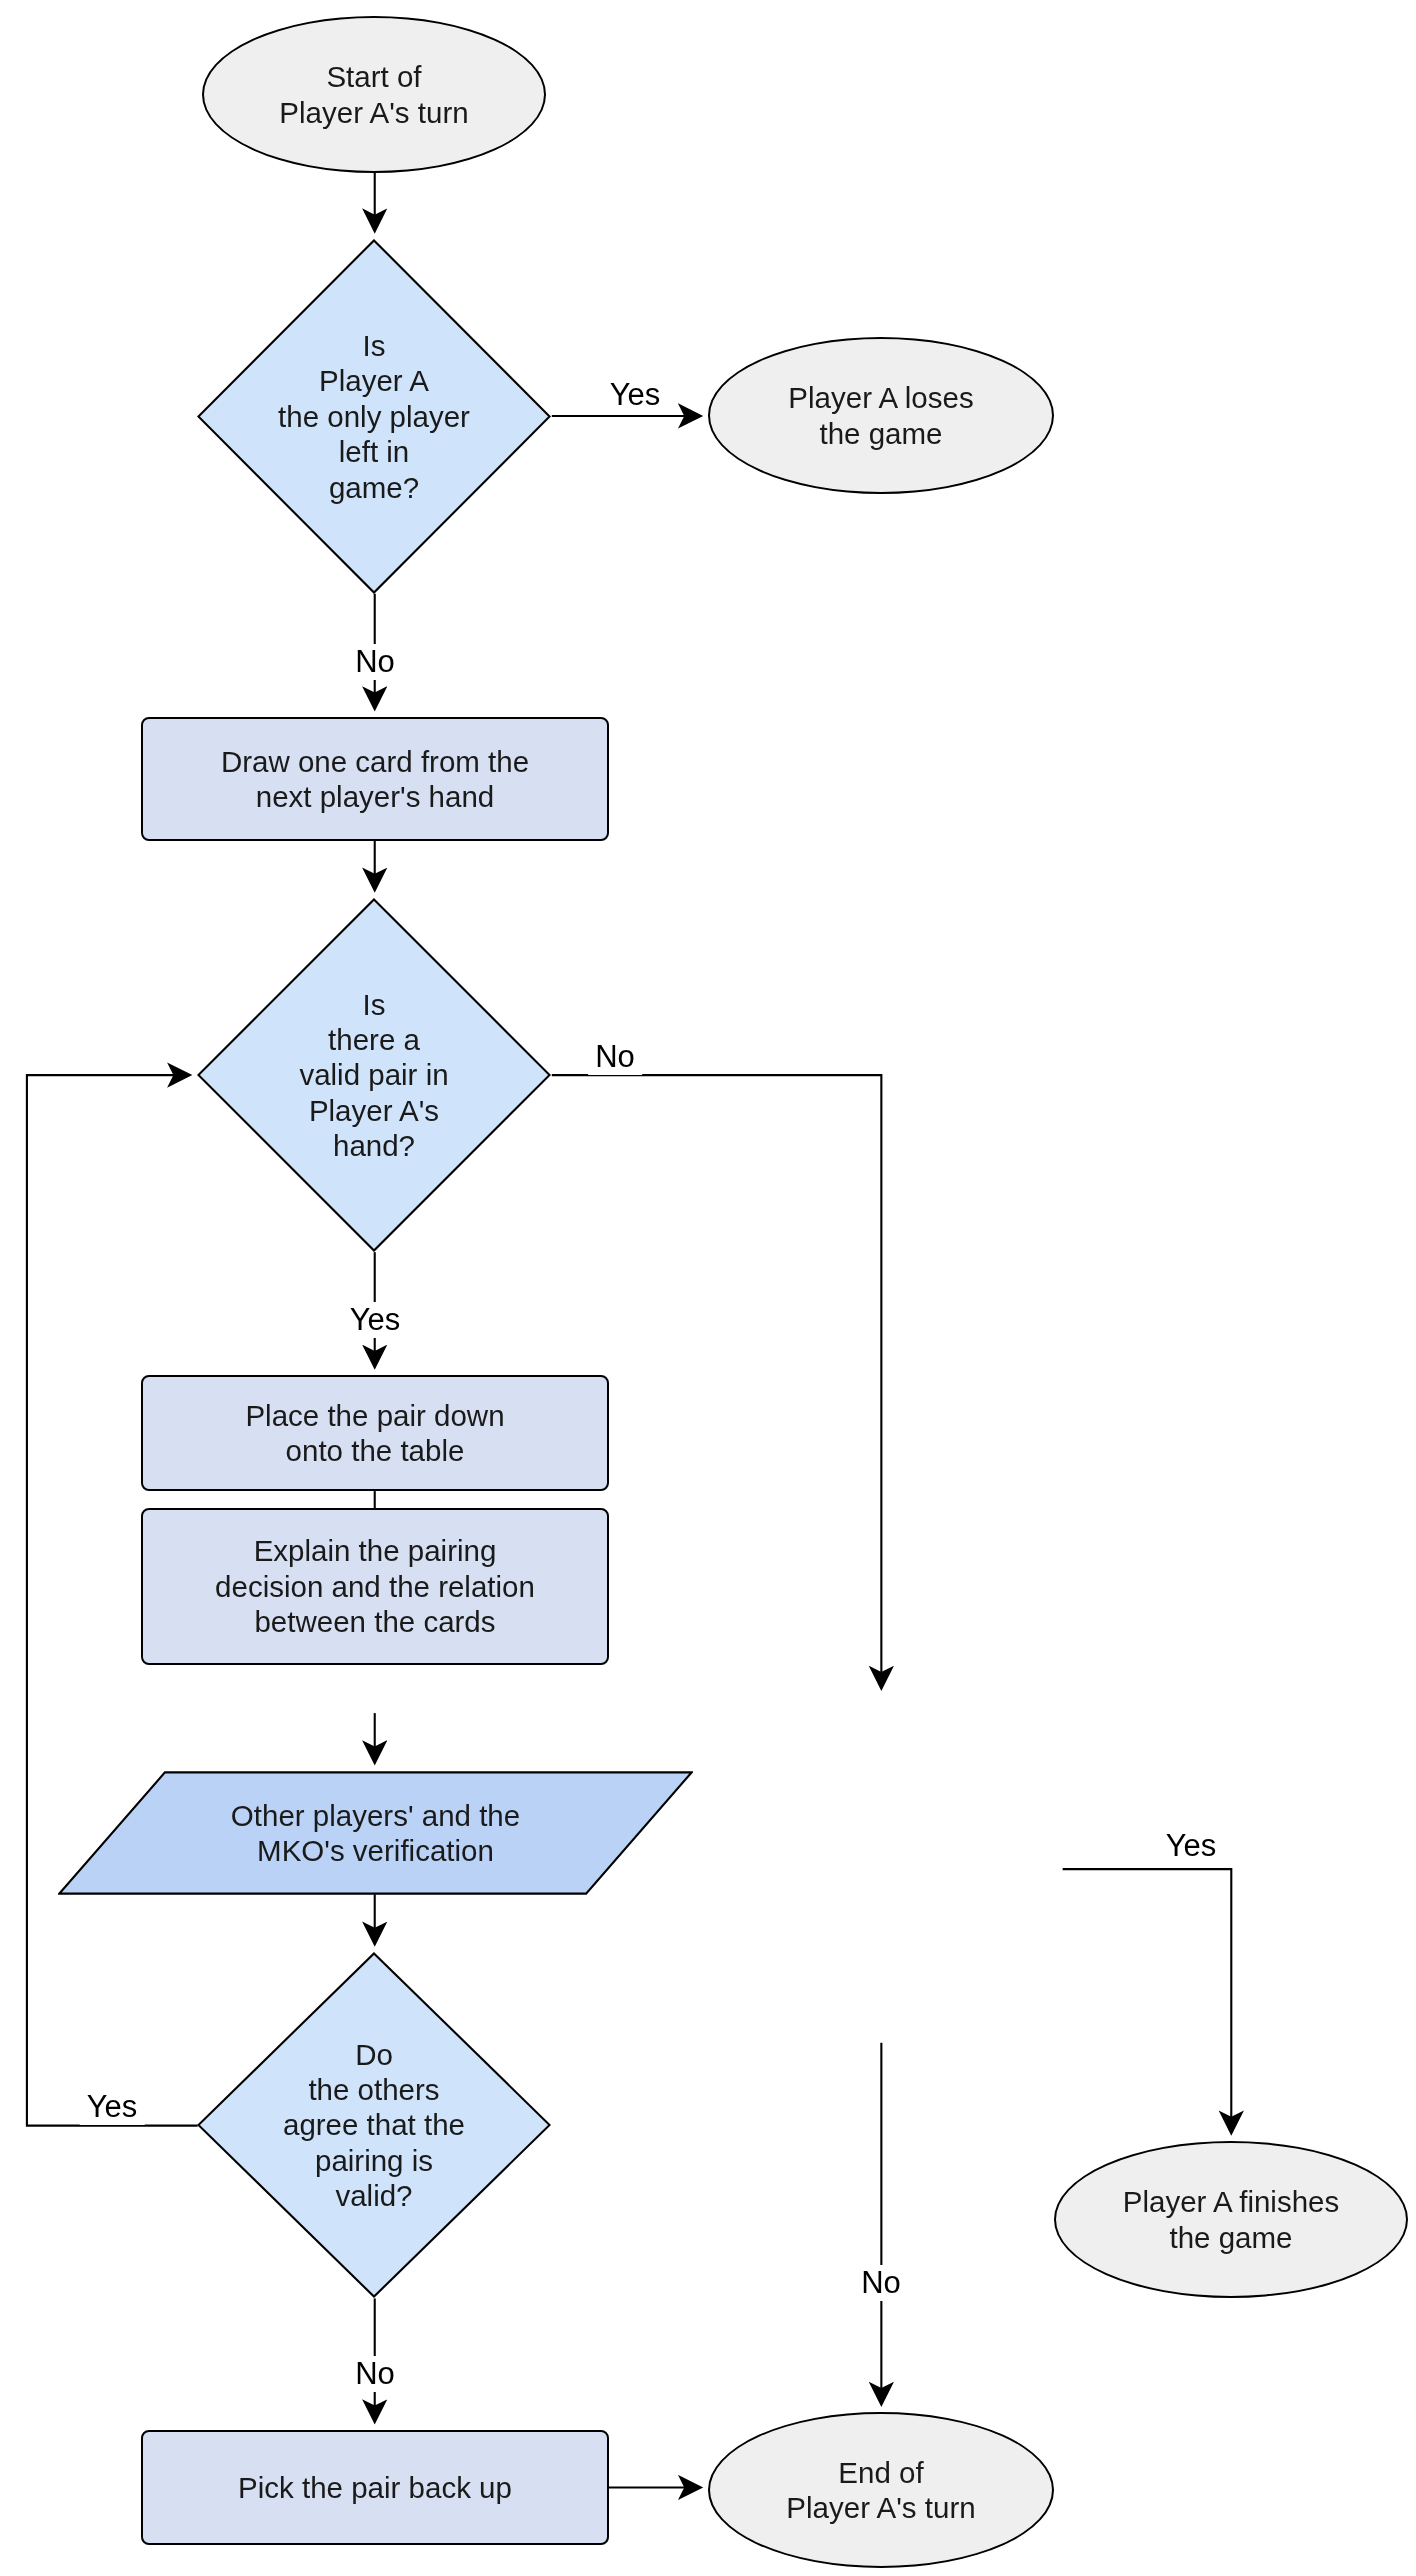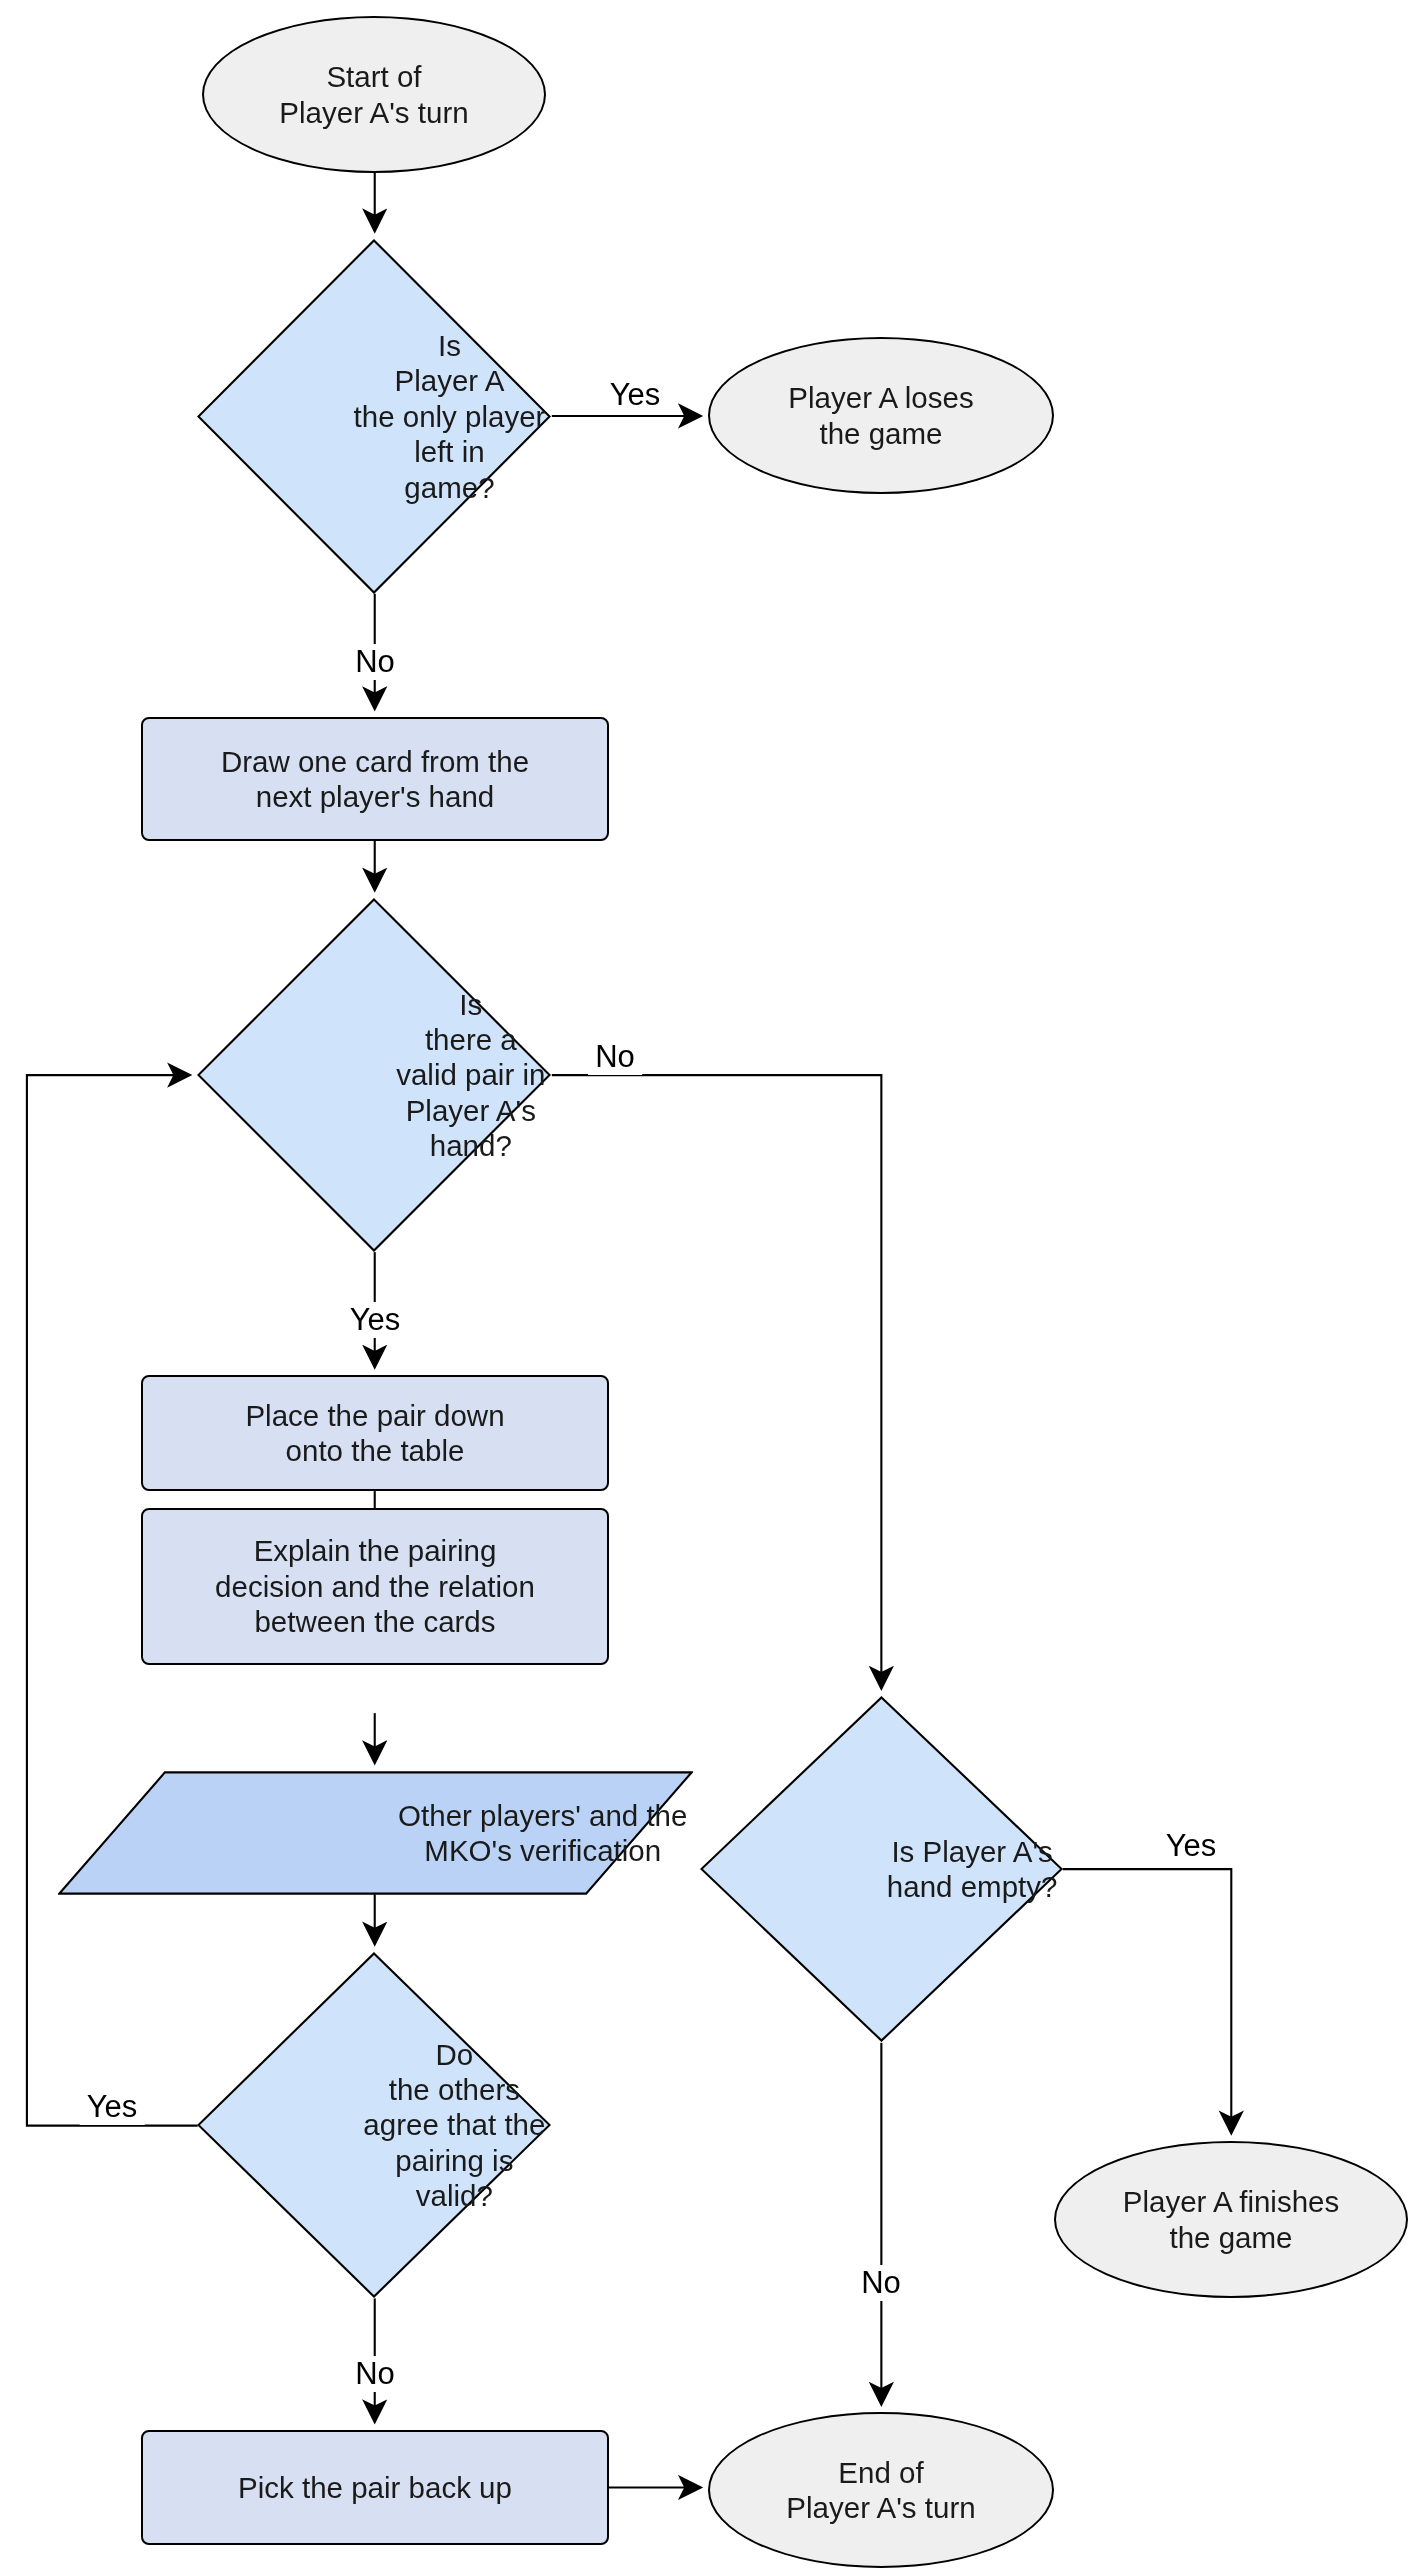--- a/index.html
+++ b/index.html
@@ -43,21 +43,21 @@
   .terminator {
     border: 2.1px solid var(--stroke);
     border-radius: 50%;
     background: var(--terminator-fill);
   }
   .process {
     border: 2.1px solid var(--stroke);
     border-radius: 8px;
     background: var(--process-fill);
   }
-  .poly { background: transparent; justify-content: flex-end; }
+  .poly { background: transparent; }
   .shape-svg {
     position: absolute;
     left: 0; top: 0;
     width: 100%; height: 100%;
     z-index: 1;
   }
   .edge-label {
     position: absolute;
     transform: translate(-50%, -50%);
     font-size: 31px;
@@ -158,27 +158,20 @@
     <svg class="shape-svg" viewBox="0 0 504 493" preserveAspectRatio="none">
       <polygon points="252,2 502,246.5 252,491 2,246.5" style="fill:var(--decision-fill); stroke:var(--stroke); stroke-width:3"></polygon>
     </svg>
     <span class="lbl">Do
 the others
 agree that the
 pairing is
 valid?</span>
   </div>
 
-  <div class="node poly" style="left:700px; top:1696px; width:363px; height:346px;">
-    <svg class="shape-svg" viewBox="0 0 516 493" preserveAspectRatio="none">
-      <polygon points="258,2 514,246.5 258,491 2,246.5" style="fill:var(--decision-fill); stroke:var(--stroke); stroke-width:3"></polygon>
-    </svg>
-    <span class="lbl">Is Player A's
-hand empty?</span>
-  </div>
 
   <div class="node terminator" style="left:1054px; top:2141px; width:354px; height:157px;">
     <span class="lbl">Player A finishes
 the game</span>
   </div>
 
   <div class="node process" style="left:141px; top:2430px; width:468px; height:115px;">
     <span class="lbl">Pick the pair back up</span>
   </div>
 

